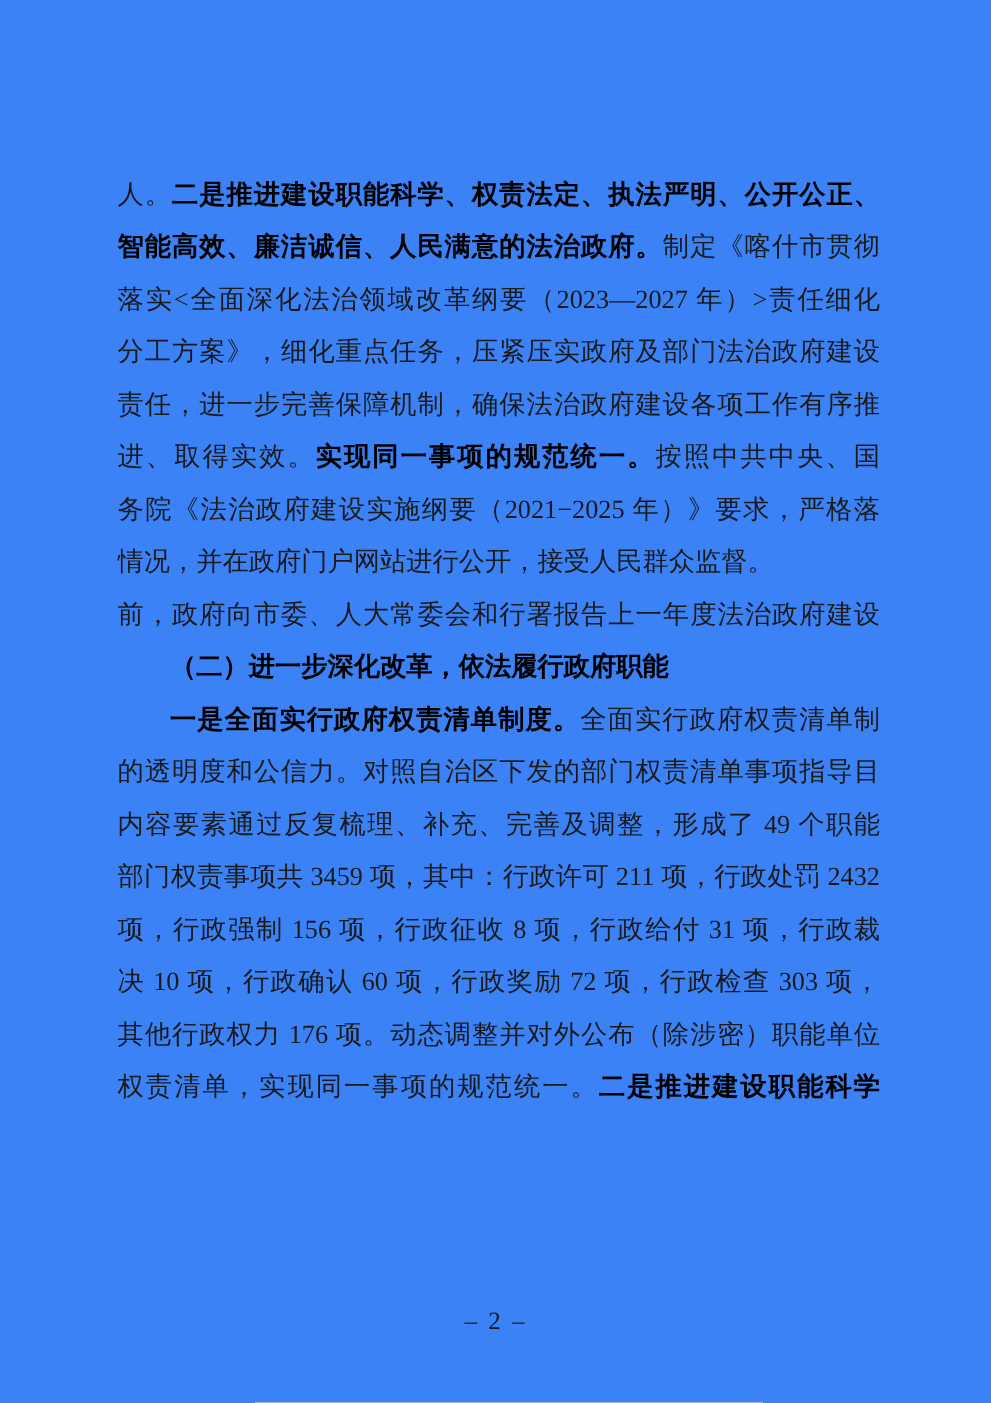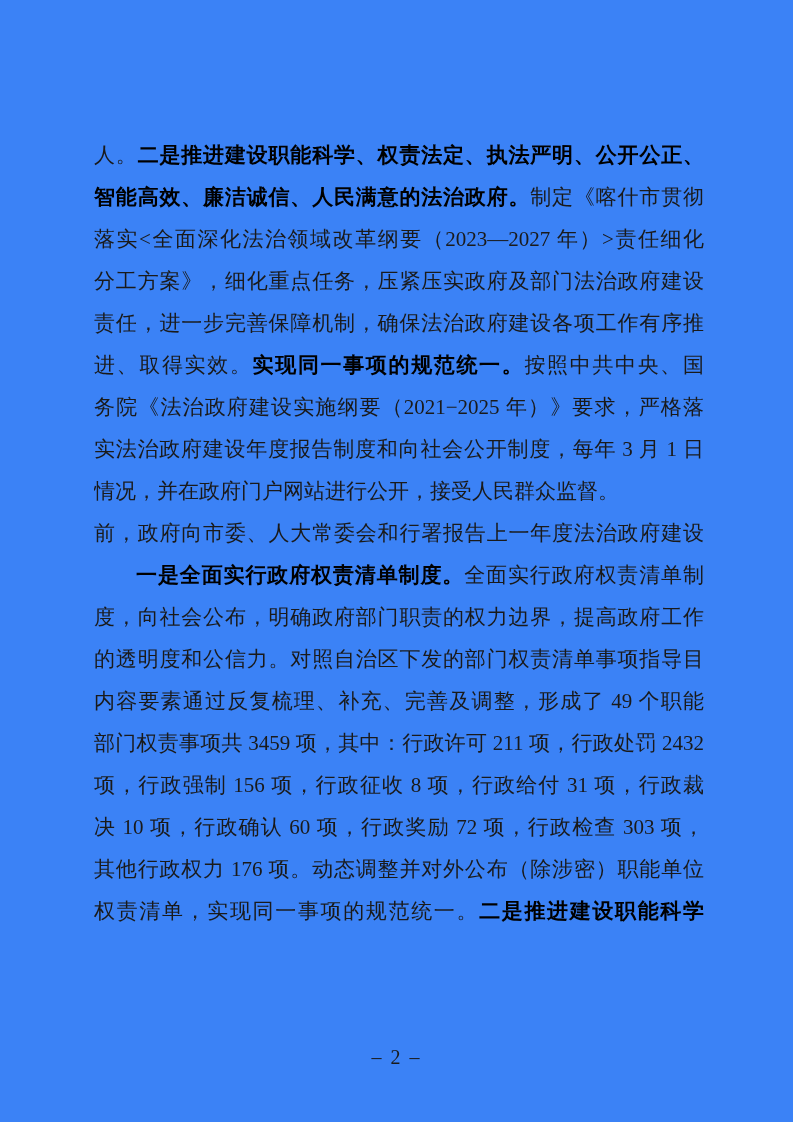--- a/index.html
+++ b/index.html
@@ -60,25 +60,24 @@
 
 <div class="page">
   <div class="content">
       <div class="line"><span class="seg">人。</span><span class="seg bold">二是推进建设职能科学、权责法定、执法严明、公开公正、</span></div>
       <div class="line"><span class="seg bold">智能高效、廉洁诚信、人民满意的法治政府。</span><span class="seg">制定《喀什市贯彻</span></div>
       <div class="line"><span class="seg">落实&lt;全面深化法治领域改革纲要（2023—2027 年）&gt;责任细化</span></div>
       <div class="line"><span class="seg">分工方案》，细化重点任务，压紧压实政府及部门法治政府建设</span></div>
       <div class="line"><span class="seg">责任，进一步完善保障机制，确保法治政府建设各项工作有序推</span></div>
       <div class="line"><span class="seg">进、取得实效。</span><span class="seg bold">实现同一事项的规范统一。</span><span class="seg">按照中共中央、国</span></div>
       <div class="line"><span class="seg">务院《法治政府建设实施纲要（2021−2025 年）》要求，严格落</span></div>
-      <div class="line"><span class="seg">实法治政府建设年度报告制度和向社会公开制度，每年 3 月 1 日</span></div>
       <div class="line left"><span class="seg">情况，并在政府门户网站进行公开，接受人民群众监督。</span></div>
       <div class="line"><span class="seg">前，政府向市委、人大常委会和行署报告上一年度法治政府建设</span></div>
+      <div class="line indent left"><span class="seg bold">（二）进一步深化改革，依法履行政府职能</span></div>
       <div class="line indent"><span class="seg bold">一是全面实行政府权责清单制度。</span><span class="seg">全面实行政府权责清单制</span></div>
-      <div class="line"><span class="seg">度，向社会公布，明确政府部门职责的权力边界，提高政府工作</span></div>
       <div class="line"><span class="seg">的透明度和公信力。对照自治区下发的部门权责清单事项指导目</span></div>
       <div class="line"><span class="seg">内容要素通过反复梳理、补充、完善及调整，形成了 49 个职能</span></div>
       <div class="line"><span class="seg">部门权责事项共 3459 项，其中：行政许可 211 项，行政处罚 2432</span></div>
       <div class="line"><span class="seg">项，行政强制 156 项，行政征收 8 项，行政给付 31 项，行政裁</span></div>
       <div class="line"><span class="seg">决 10 项，行政确认 60 项，行政奖励 72 项，行政检查 303 项，</span></div>
       <div class="line"><span class="seg">其他行政权力 176 项。动态调整并对外公布（除涉密）职能单位</span></div>
       <div class="line"><span class="seg">权责清单，实现同一事项的规范统一。</span><span class="seg bold">二是推进建设职能科学</span></div>
     </div>
   <div class="footer">– 2 –</div>
 </div>

